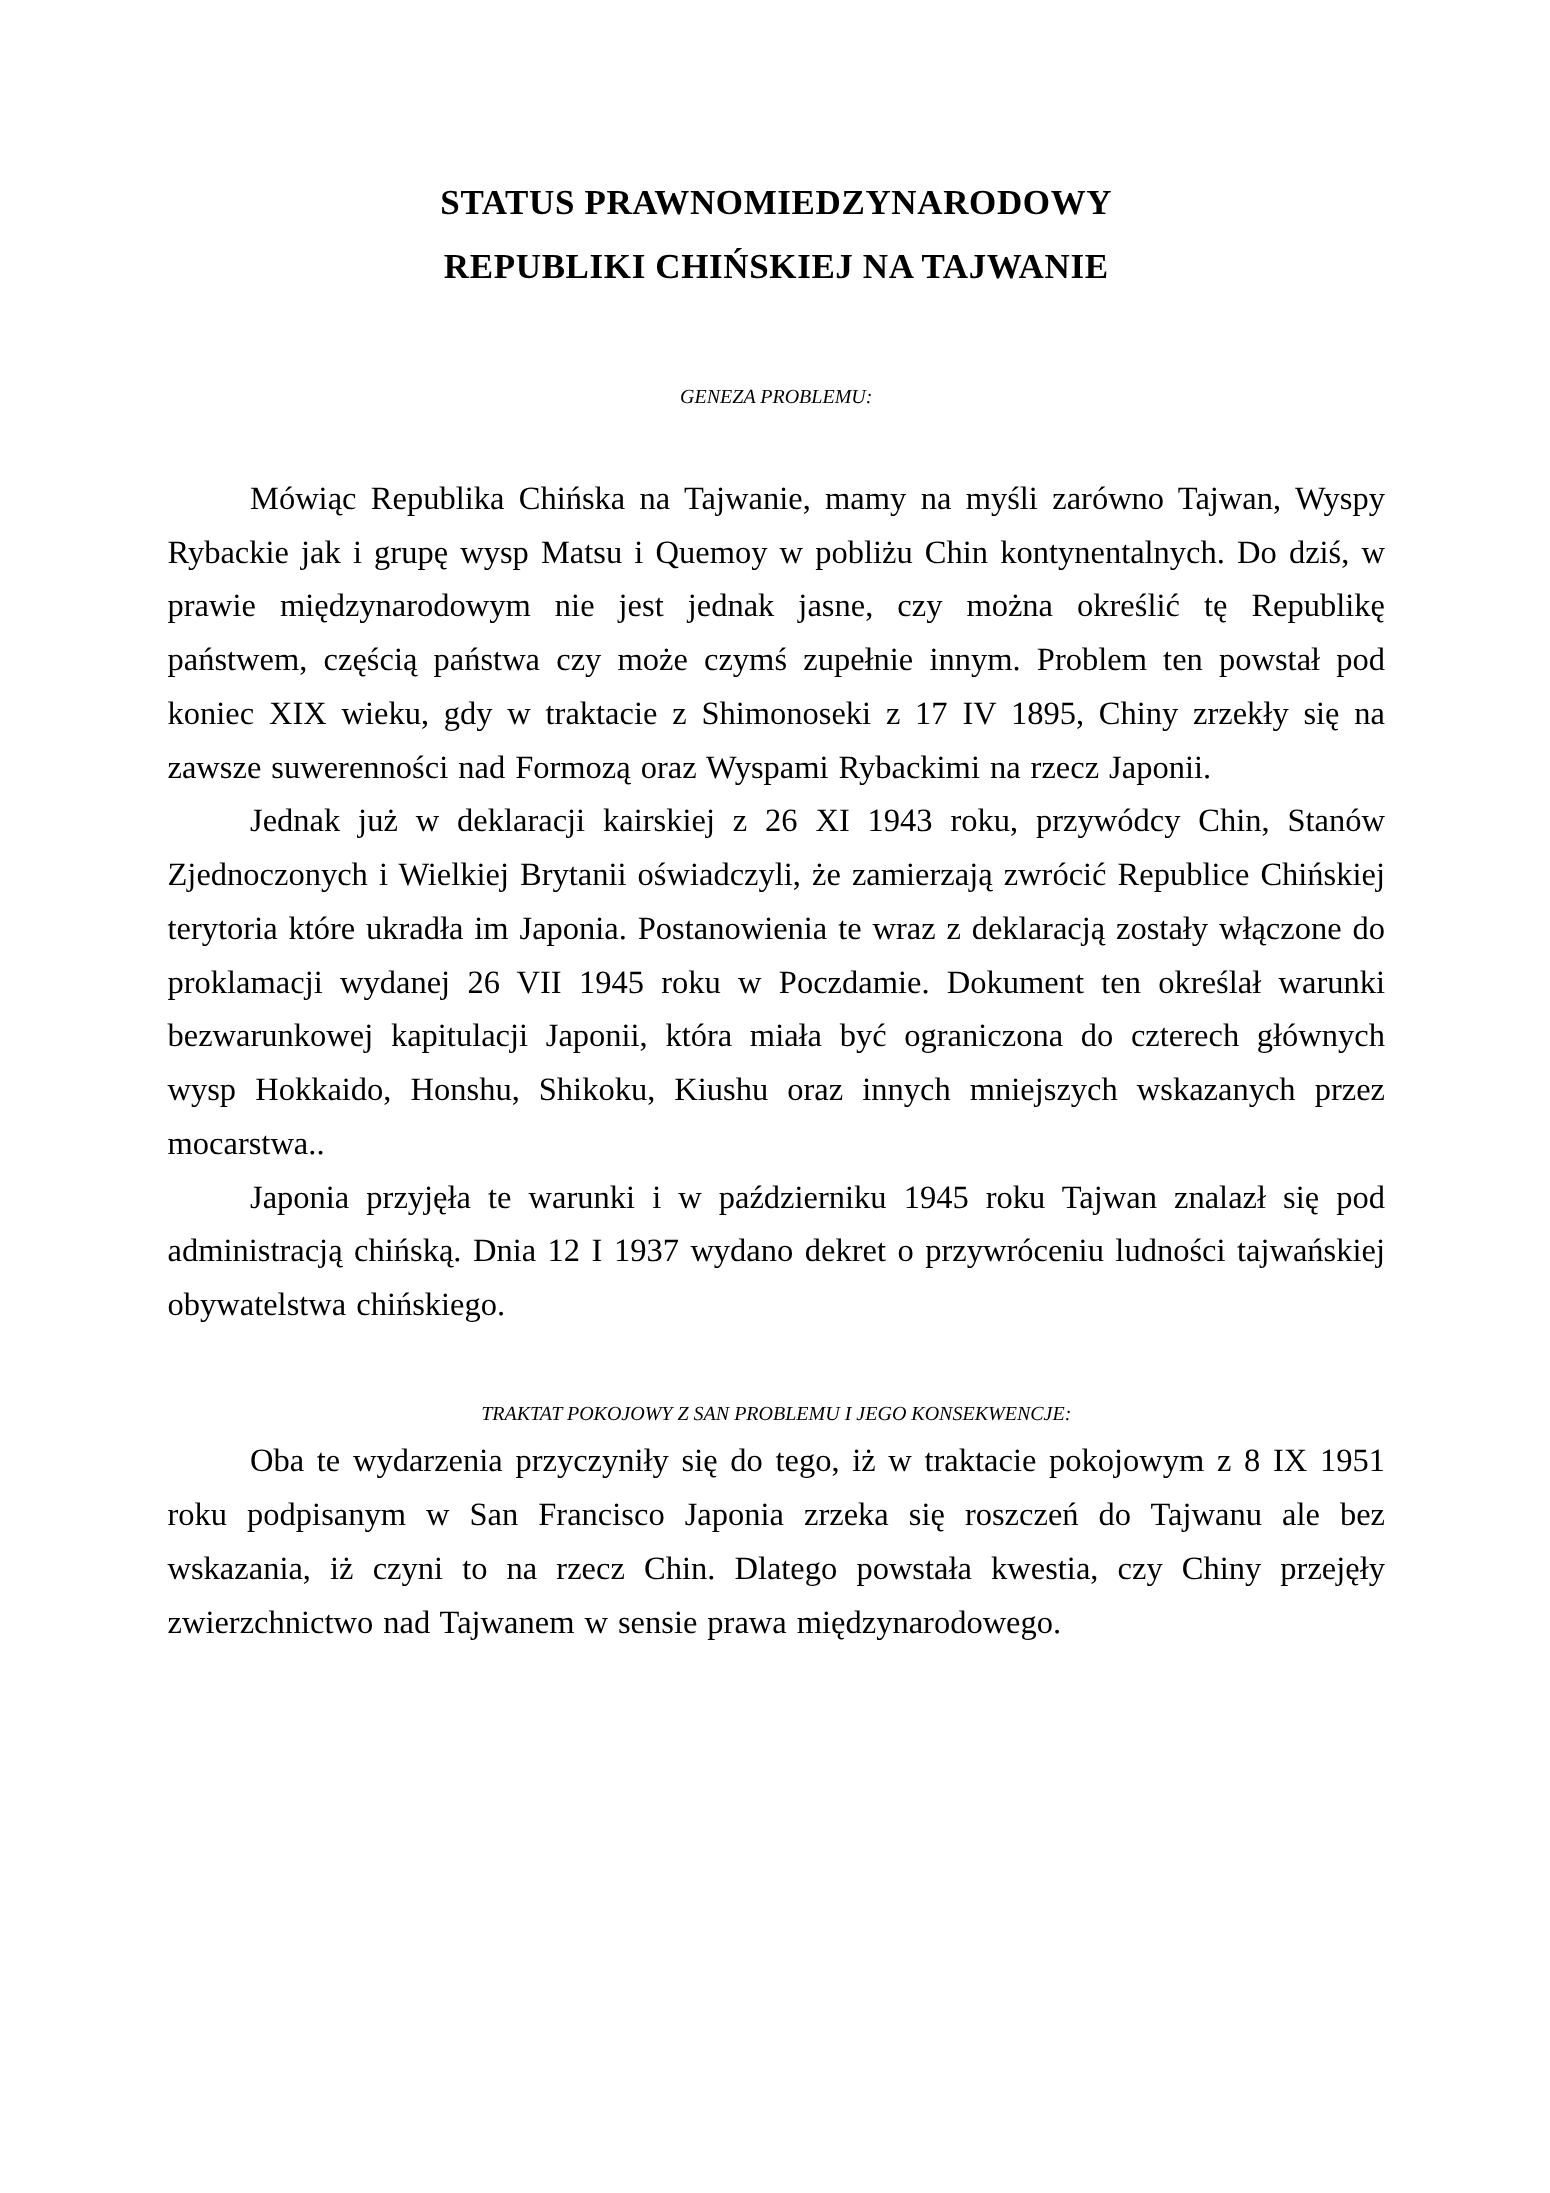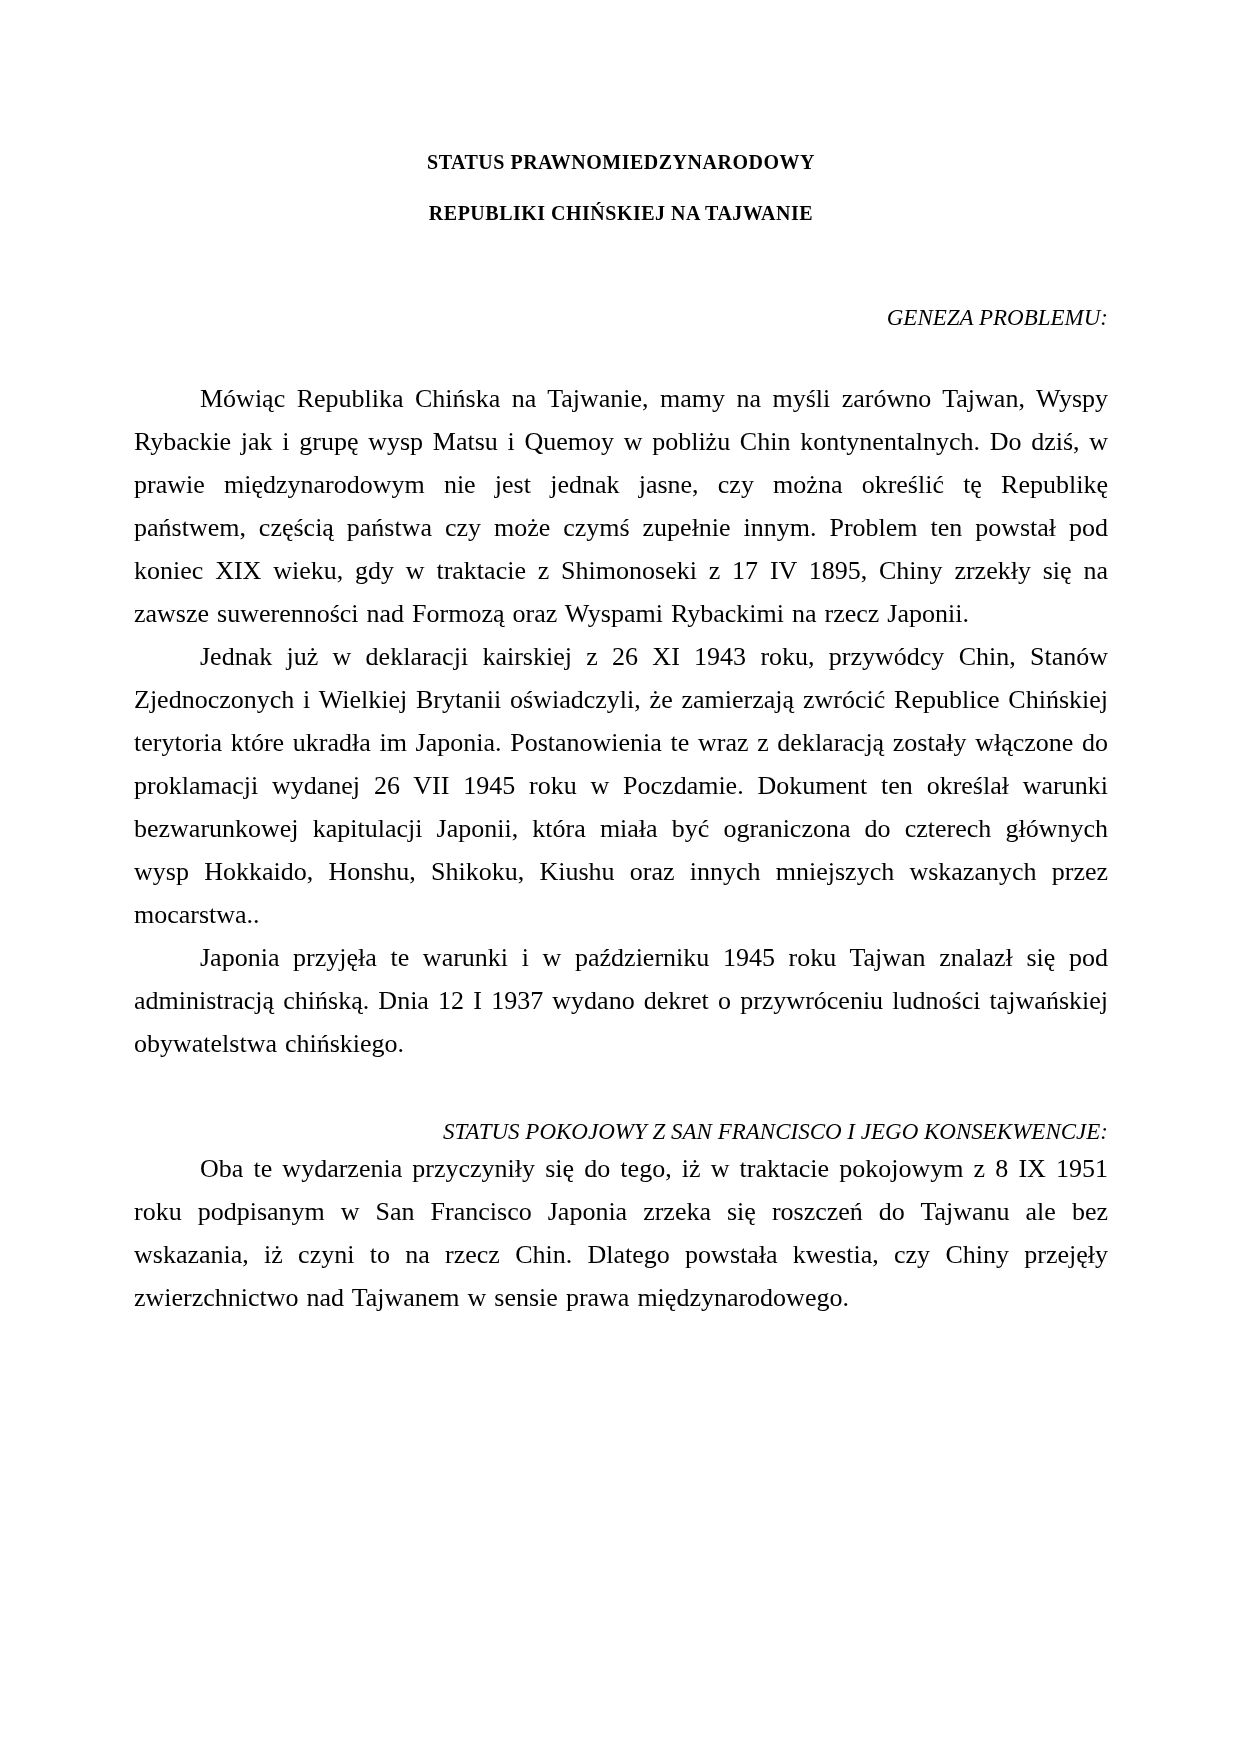--- a/index.html
+++ b/index.html
@@ -18,35 +18,35 @@
       color: #000000;
       font-family: "Liberation Serif", "DejaVu Serif", serif;
       overflow: hidden;
     }
     .content {
       padding: 0 132px 0 134px;
     }
     .doc-title {
       margin: 137px 0 0 0;
       text-align: center;
-      font-size: 20px;
+      font-size: 28px;
       font-weight: bold;
       line-height: 51px;
       letter-spacing: 0.5px;
     }
     .doc-title .title-line {
       display: block;
     }
     .section-heading {
-      font-size: 23px;
+      font-size: 16px;
       font-style: italic;
       font-weight: normal;
       line-height: 30px;
       margin: 0;
-      text-align: right;
+      text-align: center;
     }
     .section-heading.first {
       margin-top: 64px;
     }
     .section-heading.second {
       margin-top: 52px;
     }
     .para {
       font-size: 26px;
       line-height: 43px;
@@ -74,19 +74,19 @@
     </h1>
 
     <h2 class="section-heading first">GENEZA PROBLEMU:</h2>
 
     <p class="para section-lead-1">Mówiąc Republika Chińska na Tajwanie, mamy na myśli zarówno Tajwan, Wyspy Rybackie jak i grupę wysp Matsu i Quemoy w pobliżu Chin kontynentalnych. Do dziś, w prawie międzynarodowym nie jest jednak jasne, czy można określić tę Republikę państwem, częścią państwa czy może czymś zupełnie innym. Problem ten powstał pod koniec XIX wieku, gdy w traktacie z Shimonoseki z 17 IV 1895, Chiny zrzekły się na zawsze suwerenności nad Formozą oraz Wyspami Rybackimi na rzecz Japonii.</p>
 
     <p class="para">Jednak już w deklaracji kairskiej z 26 XI 1943 roku, przywódcy Chin, Stanów Zjednoczonych i Wielkiej Brytanii oświadczyli, że zamierzają zwrócić Republice Chińskiej terytoria które ukradła im Japonia. Postanowienia te wraz z deklaracją zostały włączone do proklamacji wydanej 26 VII 1945 roku w Poczdamie. Dokument ten określał warunki bezwarunkowej kapitulacji Japonii, która miała być ograniczona do czterech głównych wysp Hokkaido, Honshu, Shikoku, Kiushu oraz innych mniejszych wskazanych przez mocarstwa..</p>
 
     <p class="para">Japonia przyjęła te warunki i w październiku 1945 roku Tajwan znalazł się pod administracją chińską. Dnia 12 I 1937 wydano dekret o przywróceniu ludności tajwańskiej obywatelstwa chińskiego.</p>
 
-    <h2 class="section-heading second">STATUS POKOJOWY Z SAN FRANCISCO I JEGO KONSEKWENCJE:</h2>
+    <h2 class="section-heading second">TRAKTAT POKOJOWY Z SAN PROBLEMU I JEGO KONSEKWENCJE:</h2>
 
 
     <p class="para">Oba te wydarzenia przyczyniły się do tego, iż w traktacie pokojowym z 8 IX 1951 roku podpisanym w San Francisco Japonia zrzeka się roszczeń do Tajwanu ale bez wskazania, iż czyni to na rzecz Chin. Dlatego powstała kwestia, czy Chiny przejęły zwierzchnictwo nad Tajwanem w sensie prawa międzynarodowego.</p>
 
   </div>
 </div>
 
 </body></html>

